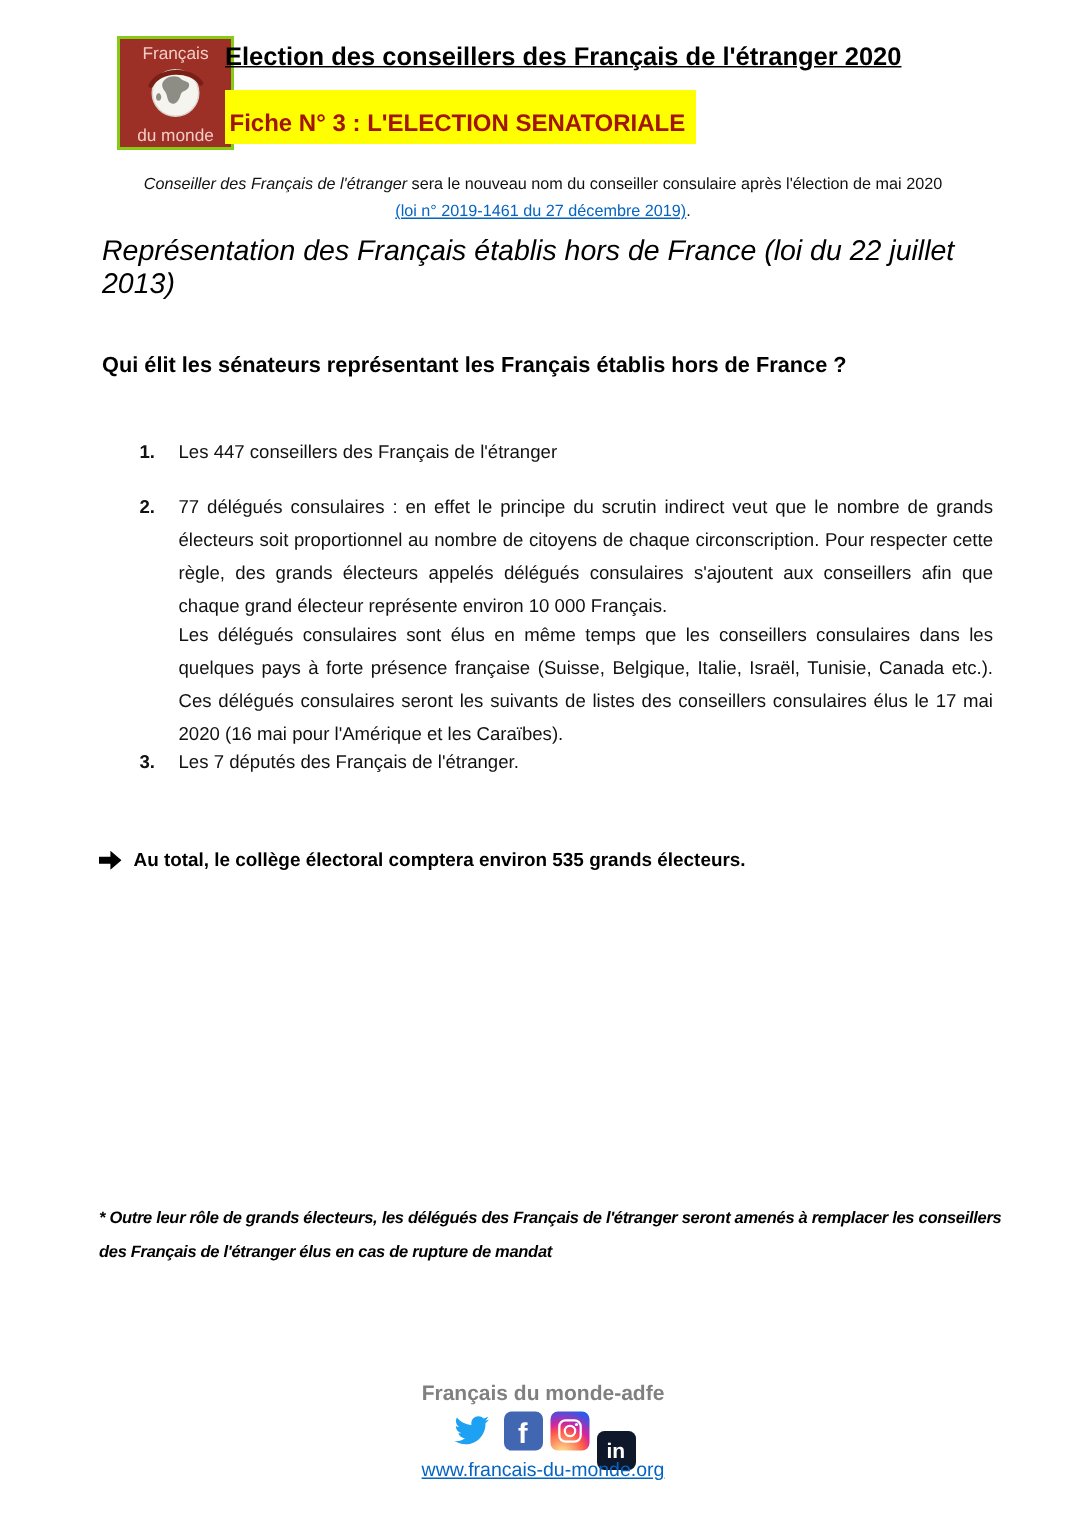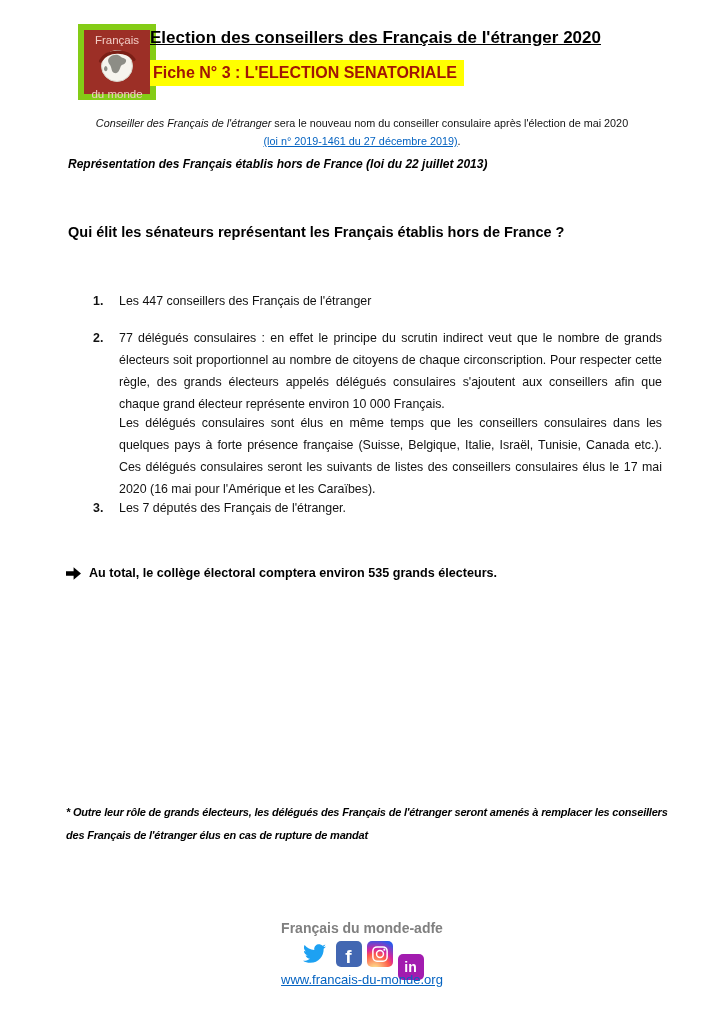--- a/index.html
+++ b/index.html
@@ -6,51 +6,51 @@
   html,body { background:#e8e8e8; }
   .page {
     position:relative; width:724px; height:1024px; margin:0 auto;
     background:#ffffff; overflow:hidden;
     font-family:"Liberation Sans", sans-serif; color:#111;
   }
 
   
   .logo {
     position:absolute; left:78px; top:24px; width:78px; height:76px;
-    background:#9c2f26; border:6px solid #84cc16;
+    background:#9c2f26; border:2px solid #84cc16;
     display:flex; flex-direction:column; align-items:center; justify-content:space-between;
     padding:4px 2px;
   }
   .logo-text { color:#f2cdc5; font-size:11.5px; line-height:12px; }
 
   
   .doc-title {
     position:absolute; left:150px; top:28px; width:520px;
     font-size:17px; font-weight:bold; text-decoration:underline; color:#000;
   }
   .badge {
     position:absolute; left:150px; top:60px;
     background:#ffff00; color:#a11505;
-    font-size:16px; font-weight:bold; padding:4px 7px 4px 3px;
+    font-size:16px; font-weight:bold; padding:14px 7px 4px 3px;
   }
 
   
   .note {
     position:absolute; left:40px; right:40px; top:114px;
     text-align:center; font-size:10.8px; line-height:18px; color:#111;
   }
   .note .it { font-style:italic; }
   .note .link { color:#0563c1; text-decoration:underline; cursor:pointer; }
 
   .law-heading {
     position:absolute; left:68px; top:157px; width:600px;
-    font-size:12px; font-weight:bold; font-style:italic; color:#000;
+    font-size:19px; font-weight:normal; font-style:italic; color:#000;
   }
   .question-heading {
-    position:absolute; left:68px; top:224px; width:620px;
+    position:absolute; left:68px; top:236px; width:620px;
     font-size:14.5px; font-weight:bold; color:#000;
   }
 
   
   .li { position:absolute; left:93px; width:569px; display:flex; font-size:12.4px; line-height:22px; }
   .li .num { width:26px; flex:none; font-weight:bold; }
   .li .txt { flex:1; }
   .li1 { top:290px; }
   .li2 { top:327px; }
   .li2 .txt { text-align:justify; }
@@ -84,21 +84,21 @@
   .sq {
     width:26px; height:26px; border-radius:5px;
     display:flex; align-items:flex-end; justify-content:center;
     color:#fff; cursor:pointer;
   }
   .fb { background:#4267b2; font-weight:bold; font-size:19px; line-height:21px; }
   .ig {
     background:radial-gradient(circle at 30% 110%, #fdf497 0%, #fd5949 45%, #d6249f 60%, #285aeb 90%);
     align-items:center;
   }
-  .li-icon { background:#a21caf; align-items:center; font-weight:bold; font-size:14px;margin-top:27px; }
+  .li-icon { background:#0f172a; align-items:center; font-weight:bold; font-size:14px;margin-top:27px; }
   .tw { width:30px; height:26px; display:flex; align-items:center; cursor:pointer; }
   .site-link {
     display:inline-block; margin-top:5px; font-size:13px;
     color:#0563c1; text-decoration:underline; cursor:pointer;
   }
 </style>
 </head>
 <body>
 
 <div class="page">

